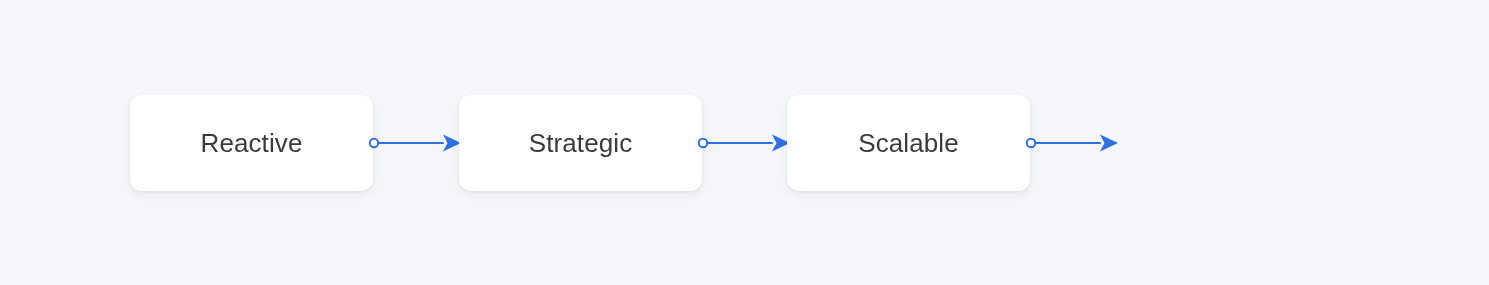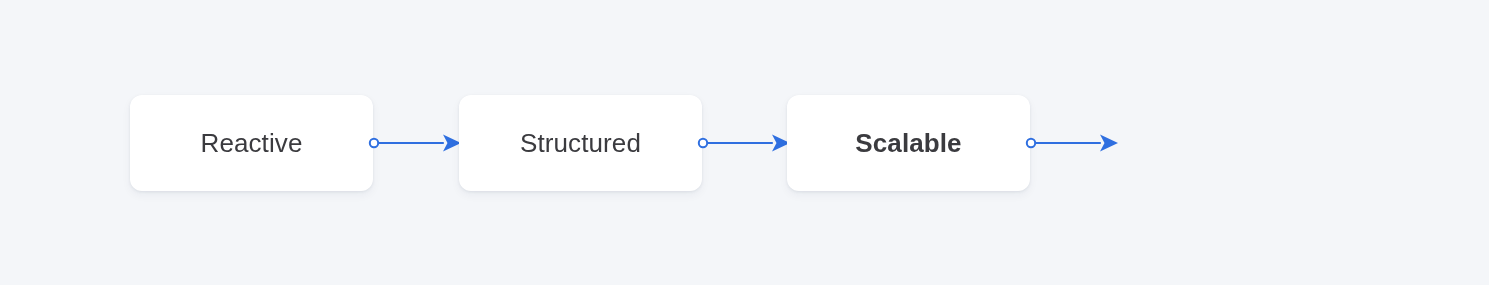--- a/index.html
+++ b/index.html
@@ -75,32 +75,32 @@
 
   <div class="connector" style="left:369px; width:94px;">
     <svg width="94" height="40" viewBox="0 0 94 40" aria-hidden="true">
       <line x1="5" y1="20" x2="74" y2="20" stroke="#2f6fe0" stroke-width="2.2" stroke-linecap="round"></line>
       <circle cx="5" cy="20" r="4.2" fill="#ffffff" stroke="#2f6fe0" stroke-width="2"></circle>
       <path d="M 74 11.5 L 92 20 L 74 28.5 L 78.5 20 Z" fill="#2f6fe0"></path>
     </svg>
   </div>
 
   <div class="node node-plain" style="left:459px;">
-    <span class="node-label">Structured</span>
+    <span class="node-label">Strategic</span>
   </div>
 
   <div class="connector" style="left:698px; width:94px;">
     <svg width="94" height="40" viewBox="0 0 94 40" aria-hidden="true">
       <line x1="5" y1="20" x2="74" y2="20" stroke="#2f6fe0" stroke-width="2.2" stroke-linecap="round"></line>
       <circle cx="5" cy="20" r="4.2" fill="#ffffff" stroke="#2f6fe0" stroke-width="2"></circle>
       <path d="M 74 11.5 L 92 20 L 74 28.5 L 78.5 20 Z" fill="#2f6fe0"></path>
     </svg>
   </div>
 
-  <div class="node node-plain" style="left:787px;font-weight:bold;">
+  <div class="node node-plain" style="left:787px;">
     <span class="node-label">Scalable</span>
   </div>
 
   <div class="connector" style="left:1026px; width:94px;">
     <svg width="94" height="40" viewBox="0 0 94 40" aria-hidden="true">
       <line x1="5" y1="20" x2="74" y2="20" stroke="#2f6fe0" stroke-width="2.2" stroke-linecap="round"></line>
       <circle cx="5" cy="20" r="4.2" fill="#ffffff" stroke="#2f6fe0" stroke-width="2"></circle>
       <path d="M 74 11.5 L 92 20 L 74 28.5 L 78.5 20 Z" fill="#2f6fe0"></path>
     </svg>
   </div>

